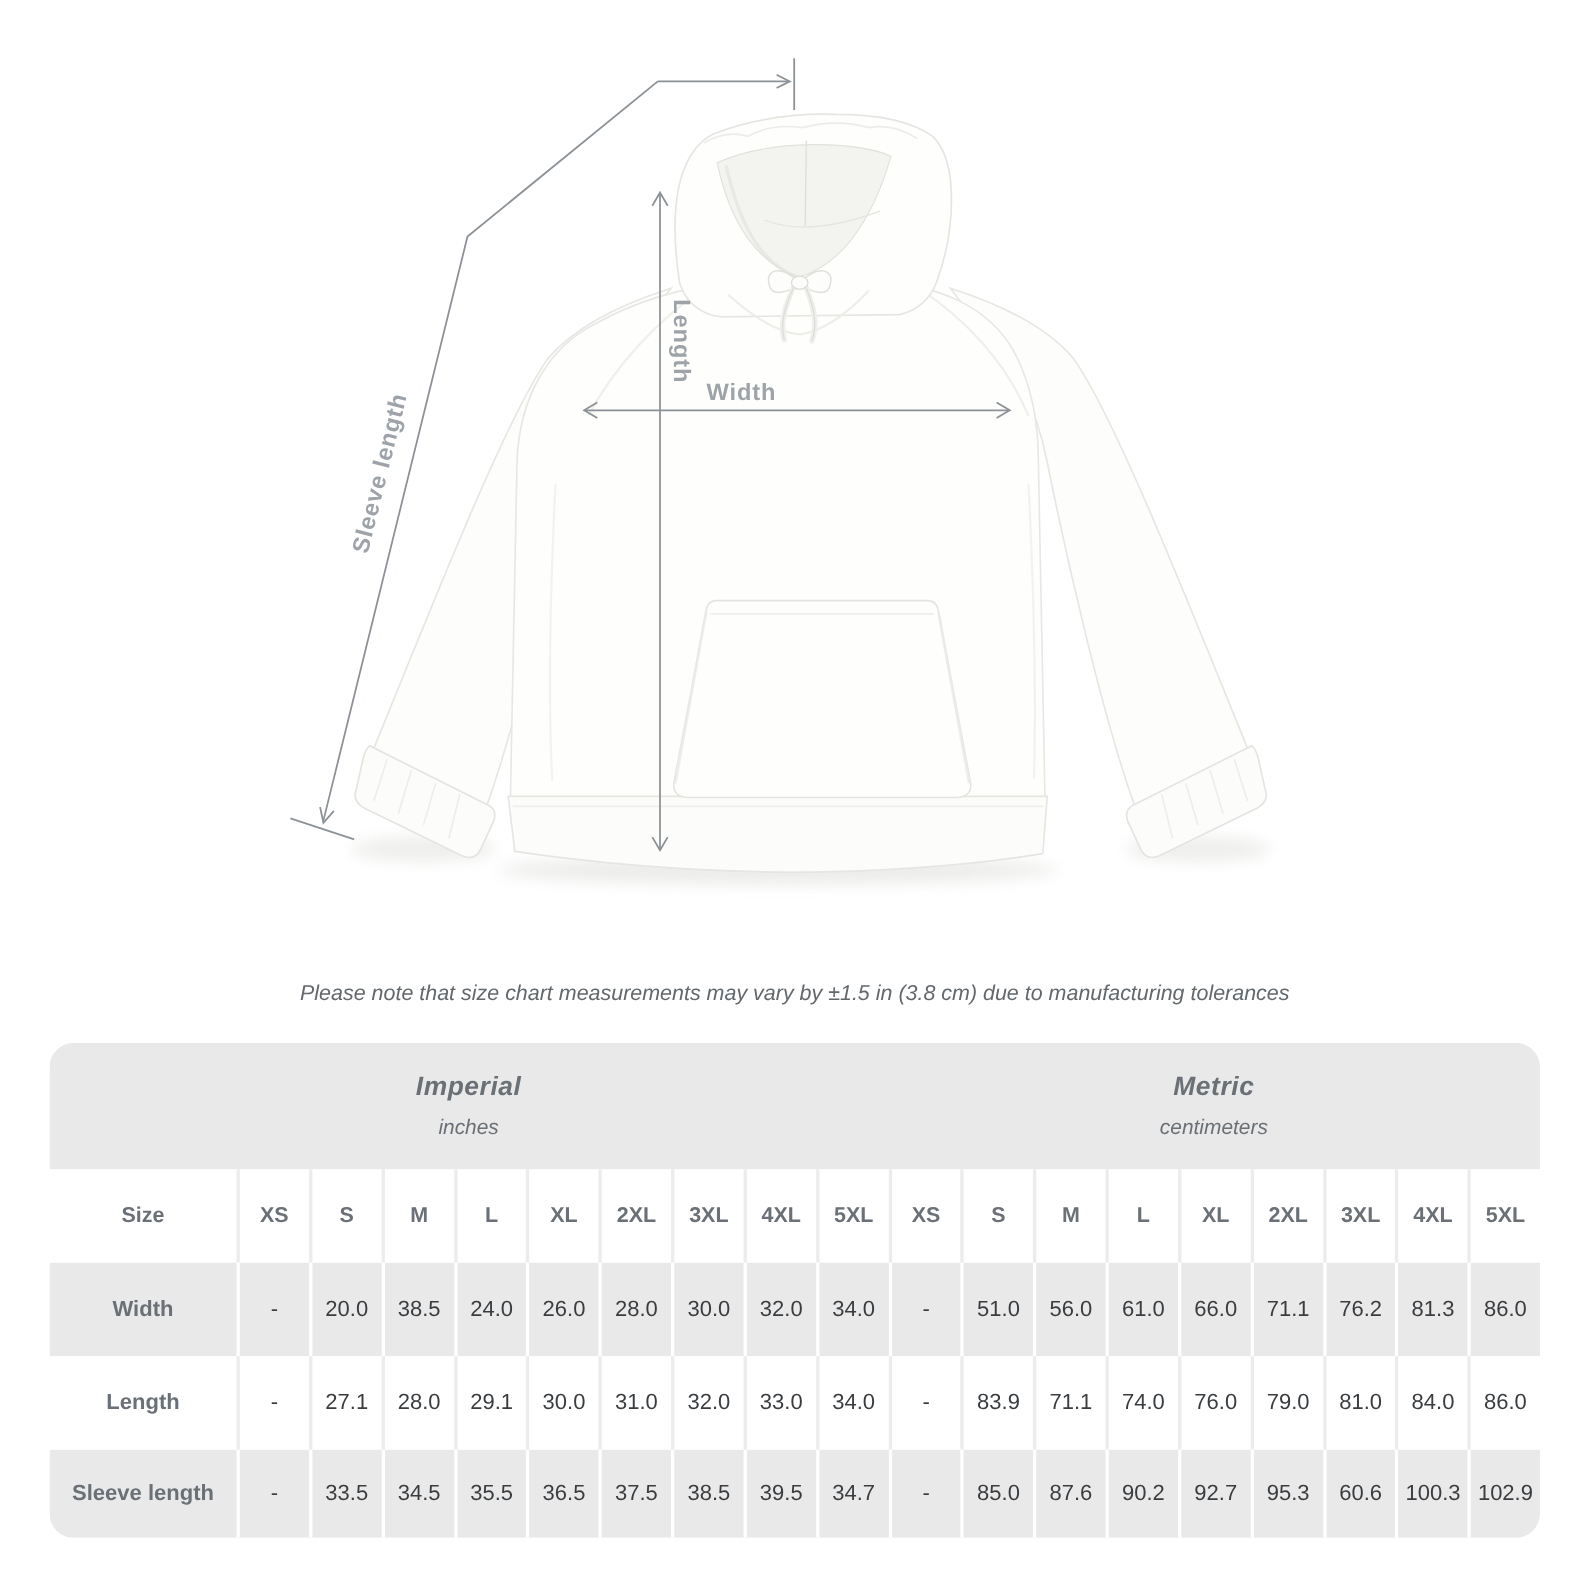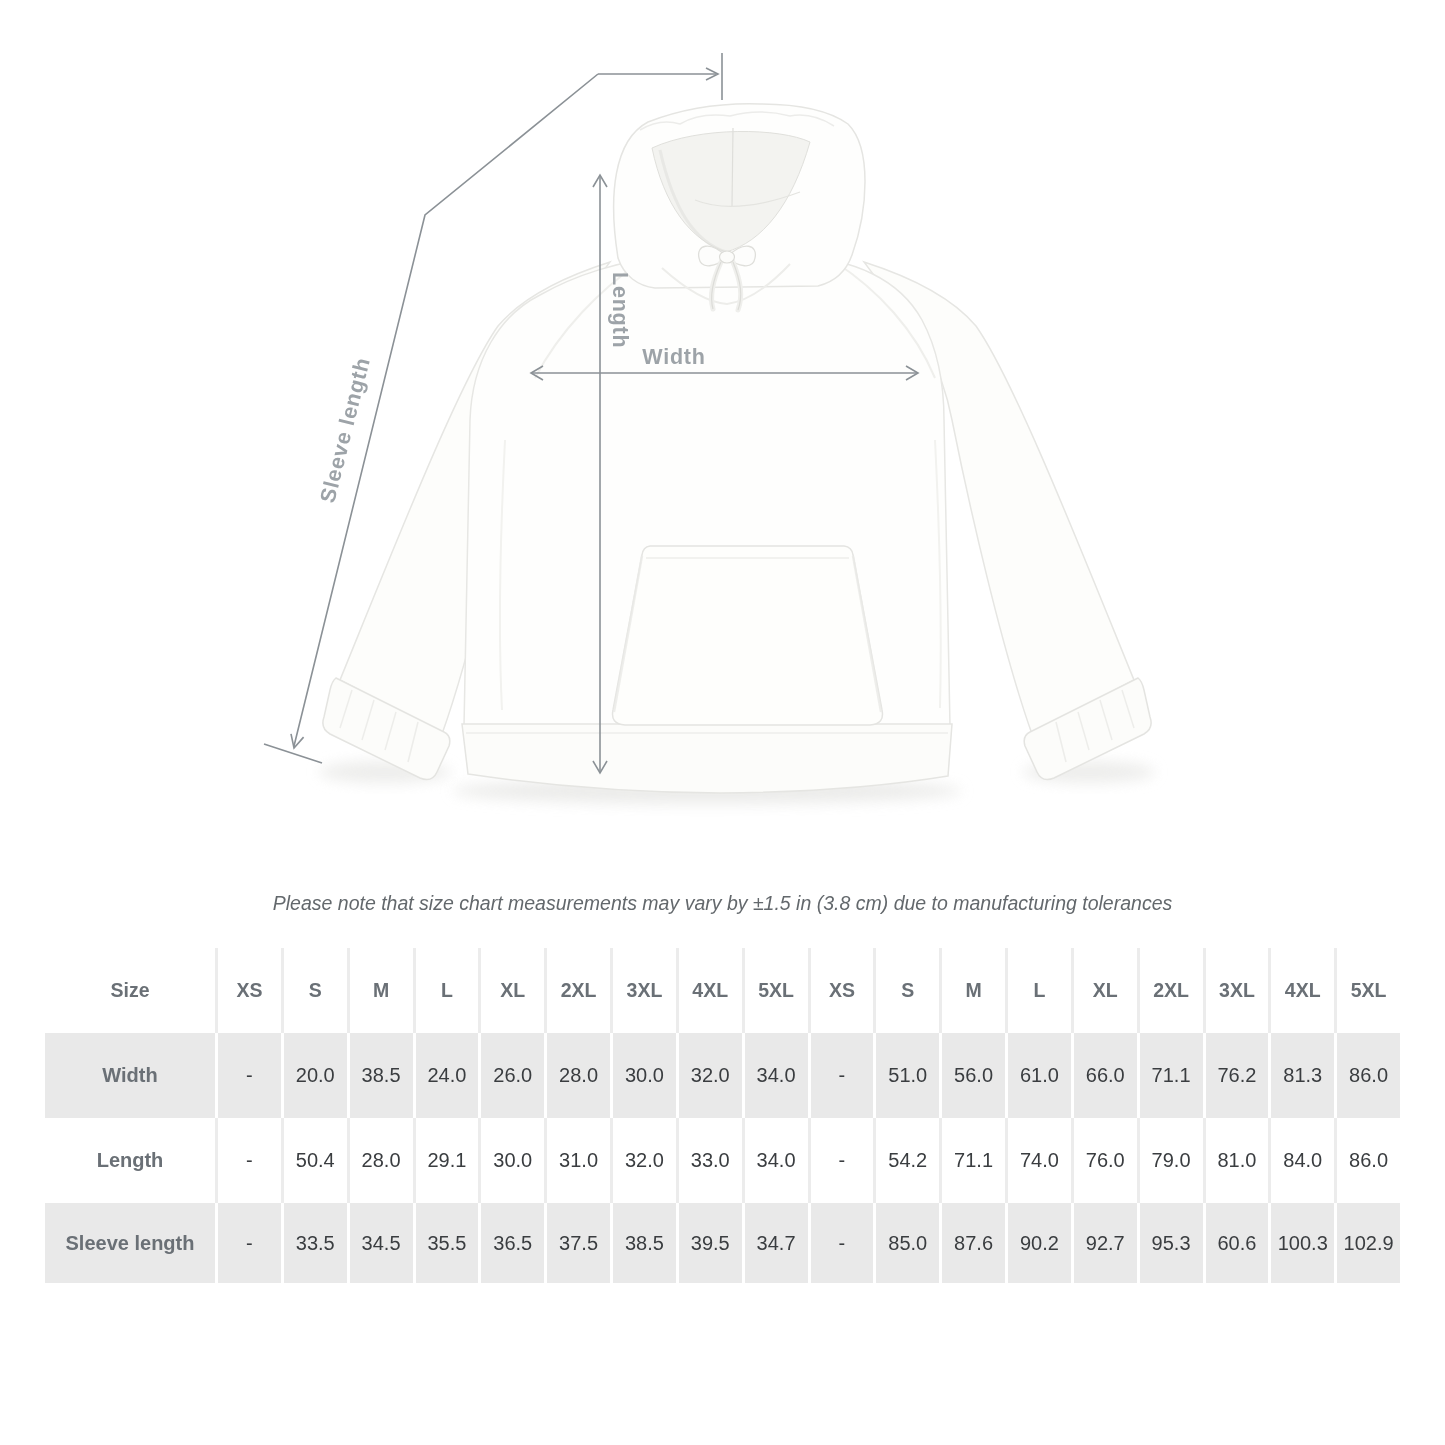--- a/index.html
+++ b/index.html
@@ -146,20 +146,30 @@
 
     <text class="meas-label" transform="translate(613,272) rotate(90)">Length</text>
     <text class="meas-label" x="674" y="364" text-anchor="middle">Width</text>
     <text class="meas-label" transform="translate(334,504) rotate(-76)">Sleeve length</text>
   </svg>
 
   <div class="subtitle">Please note that size chart measurements may vary by ±1.5 in (3.8 cm) due to manufacturing tolerances</div>
 
   <div class="size-table">
 
+    <div class="group-band">
+      <div class="group-cell imperial">
+        <div class="group-label">Imperial</div>
+        <div class="group-unit">inches</div>
+      </div>
+      <div class="group-cell metric">
+        <div class="group-label">Metric</div>
+        <div class="group-unit">centimeters</div>
+      </div>
+    </div>
 
     <div class="t-row header">
       <div class="t-cell head">Size</div>
       <div class="t-cell head">XS</div>
       <div class="t-cell head">S</div>
       <div class="t-cell head">M</div>
       <div class="t-cell head">L</div>
       <div class="t-cell head">XL</div>
       <div class="t-cell head">2XL</div>
       <div class="t-cell head">3XL</div>
@@ -194,30 +204,30 @@
       <div class="t-cell">66.0</div>
       <div class="t-cell">71.1</div>
       <div class="t-cell">76.2</div>
       <div class="t-cell">81.3</div>
       <div class="t-cell">86.0</div>
     </div>
 
     <div class="t-row plain h85">
       <div class="t-cell rowlabel">Length</div>
       <div class="t-cell">-</div>
-      <div class="t-cell">50.4</div>
+      <div class="t-cell">27.1</div>
       <div class="t-cell">28.0</div>
       <div class="t-cell">29.1</div>
       <div class="t-cell">30.0</div>
       <div class="t-cell">31.0</div>
       <div class="t-cell">32.0</div>
       <div class="t-cell">33.0</div>
       <div class="t-cell">34.0</div>
       <div class="t-cell">-</div>
-      <div class="t-cell">54.2</div>
+      <div class="t-cell">83.9</div>
       <div class="t-cell">71.1</div>
       <div class="t-cell">74.0</div>
       <div class="t-cell">76.0</div>
       <div class="t-cell">79.0</div>
       <div class="t-cell">81.0</div>
       <div class="t-cell">84.0</div>
       <div class="t-cell">86.0</div>
     </div>
 
     <div class="t-row shade h80">

